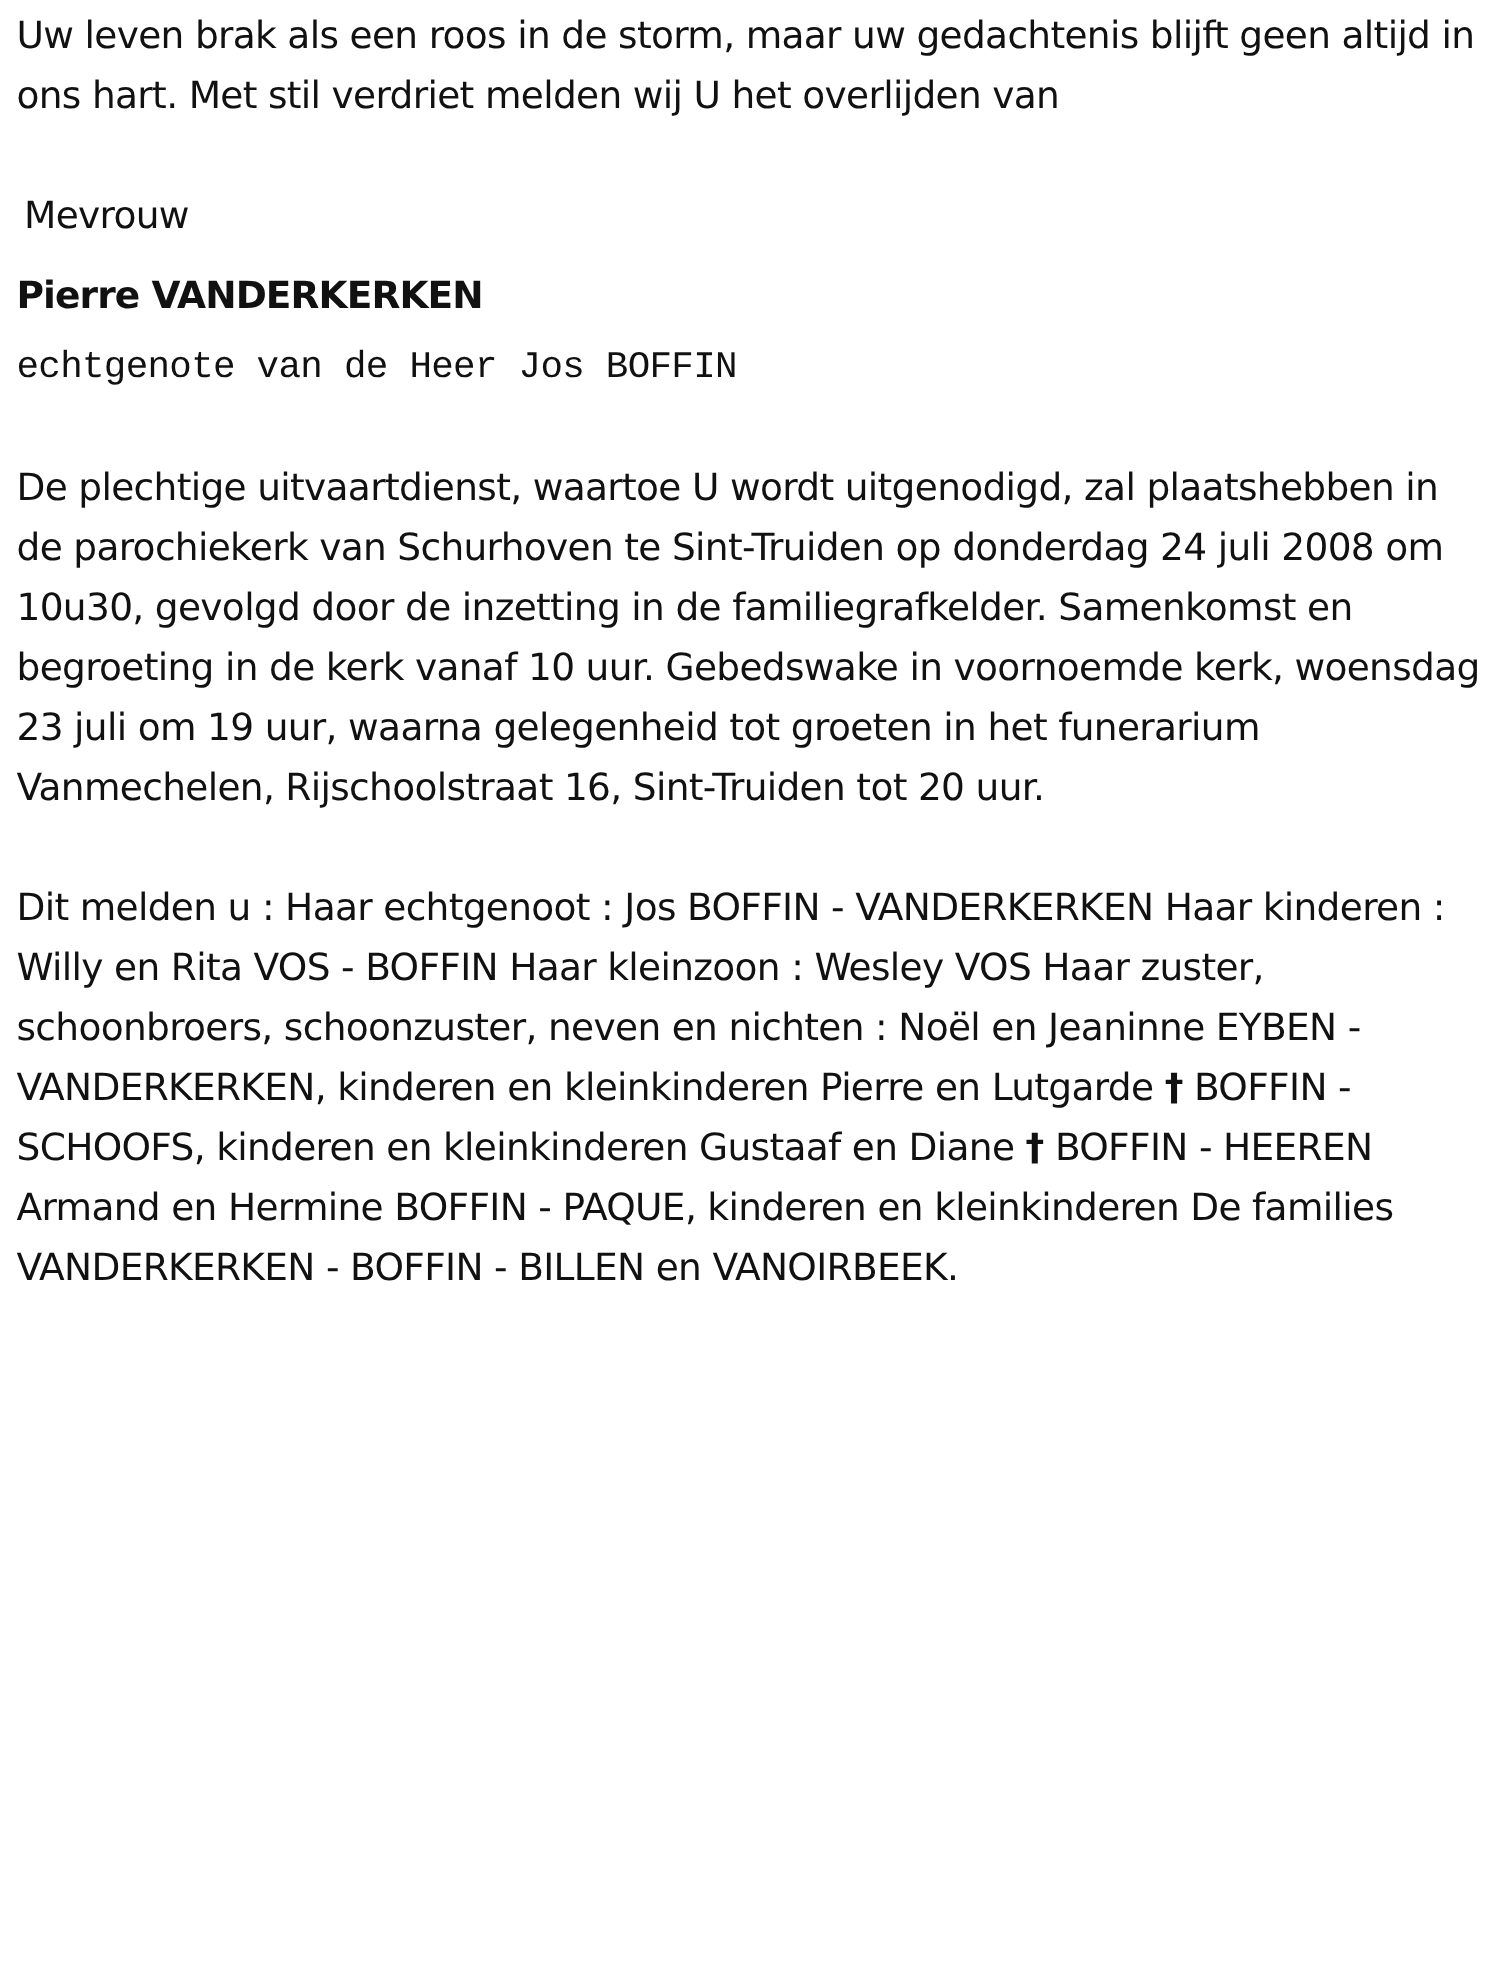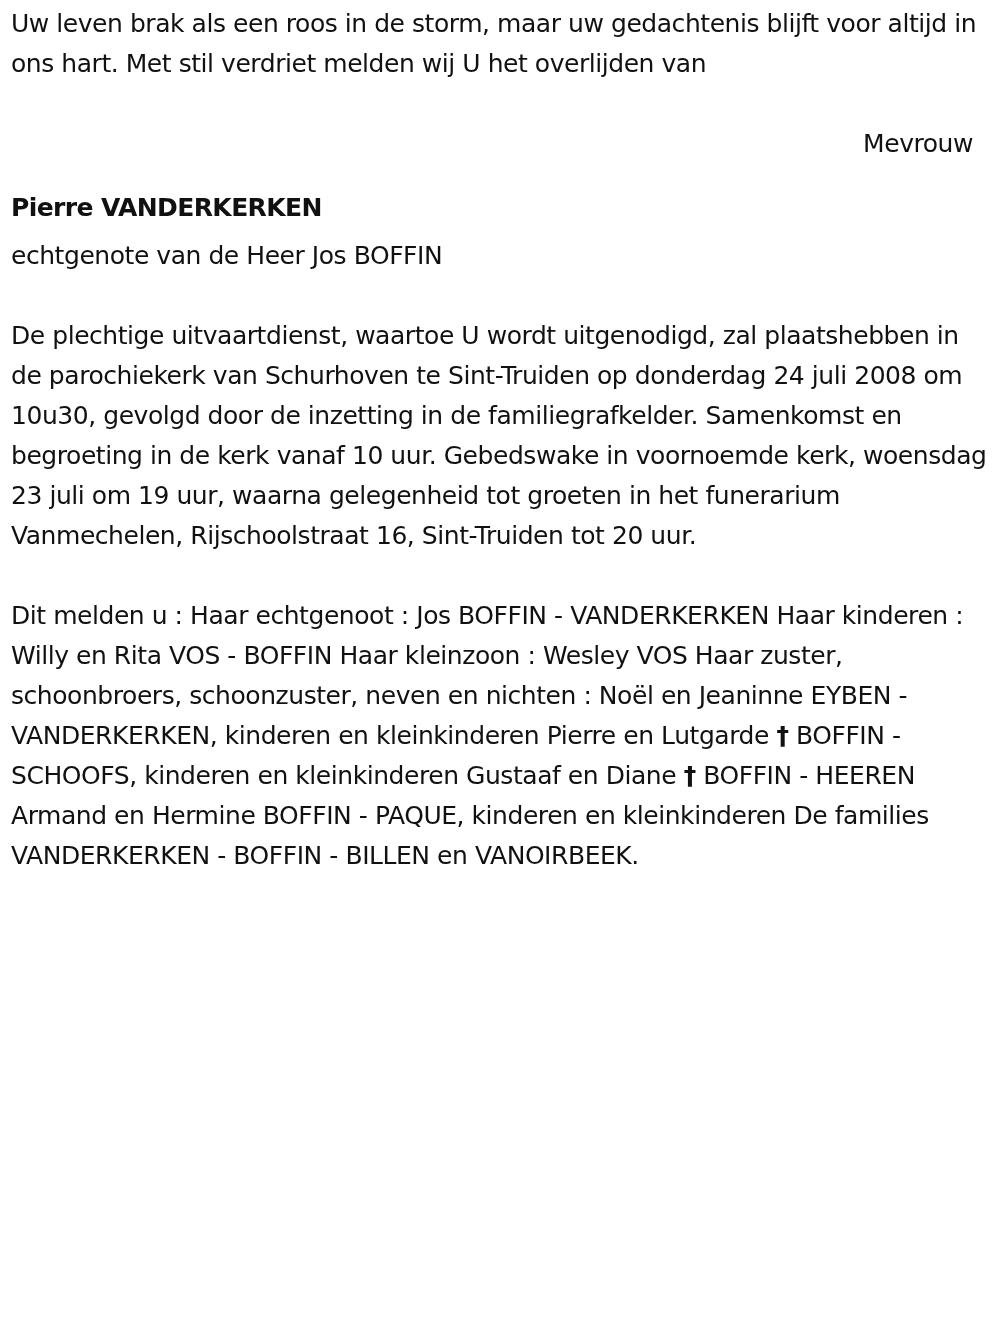--- a/index.html
+++ b/index.html
@@ -18,42 +18,43 @@
       padding: 4px 11px 0 11px;
       font-size: 25px;
       line-height: 40px;
       letter-spacing: -0.45px;
       word-spacing: 0px;
     }
     p {
       margin: 0 0 40px 0;
     }
     .intro { margin-bottom: 40px; }
-    .title-line { margin: 16px; text-align: right; }
+    .title-line { margin: 5px; }
     .name-line {
       margin: 0;
       font-weight: bold;
       line-height: 56px;
       letter-spacing: -0.6px;
     }
     .spouse-line {
       margin: 0 0 40px 0;
       line-height: 40px;
+      font-family: Liberation Mono, monospace;
     }
     .cross {
       font-weight: bold;
     }
     .addr-line { display: block; }
   </style>
 </head>
 <body>
 
 <div class="page">
 
-  <p class="intro">Uw leven brak als een roos in de storm, maar uw gedachtenis blijft voor altijd in ons hart. Met stil verdriet melden wij U het overlijden van</p>
+  <p class="intro">Uw leven brak als een roos in de storm, maar uw gedachtenis blijft geen altijd in ons hart. Met stil verdriet melden wij U het overlijden van</p>
 
   <p class="title-line">Mevrouw</p>
   <p class="name-line">Pierre VANDERKERKEN</p>
   <p class="spouse-line">echtgenote van de Heer Jos BOFFIN</p>
 
 
   <p>De plechtige uitvaartdienst, waartoe U wordt uitgenodigd, zal plaatshebben in de parochiekerk van Schurhoven te Sint-Truiden op donderdag 24 juli 2008 om 10u30, gevolgd door de inzetting in de familiegrafkelder. Samenkomst en begroeting in de kerk vanaf 10 uur. Gebedswake in voornoemde kerk, woensdag 23 juli om 19 uur, waarna gelegenheid tot groeten in het funerarium Vanmechelen, Rijschoolstraat 16, Sint-Truiden tot 20 uur.</p>
 
   <p><span>Dit melden u : Haar echtgenoot : Jos BOFFIN - VANDERKERKEN Haar kinderen : Willy en Rita VOS - BOFFIN Haar kleinzoon : Wesley VOS Haar zuster, schoonbroers, schoonzuster, neven en nichten : Noël en Jeaninne EYBEN - VANDERKERKEN, kinderen en kleinkinderen Pierre en Lutgarde</span> <span class="cross">†</span> <span>BOFFIN - SCHOOFS, kinderen en kleinkinderen Gustaaf en Diane</span> <span class="cross">†</span> <span>BOFFIN - HEEREN Armand en Hermine BOFFIN - PAQUE, kinderen en kleinkinderen De families VANDERKERKEN - BOFFIN - BILLEN en VANOIRBEEK.</span></p>
 

